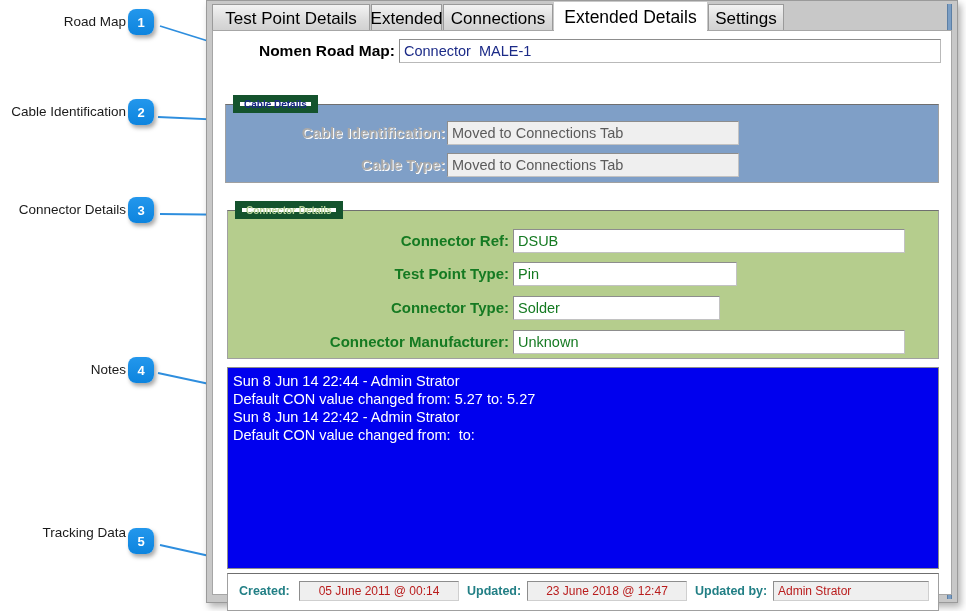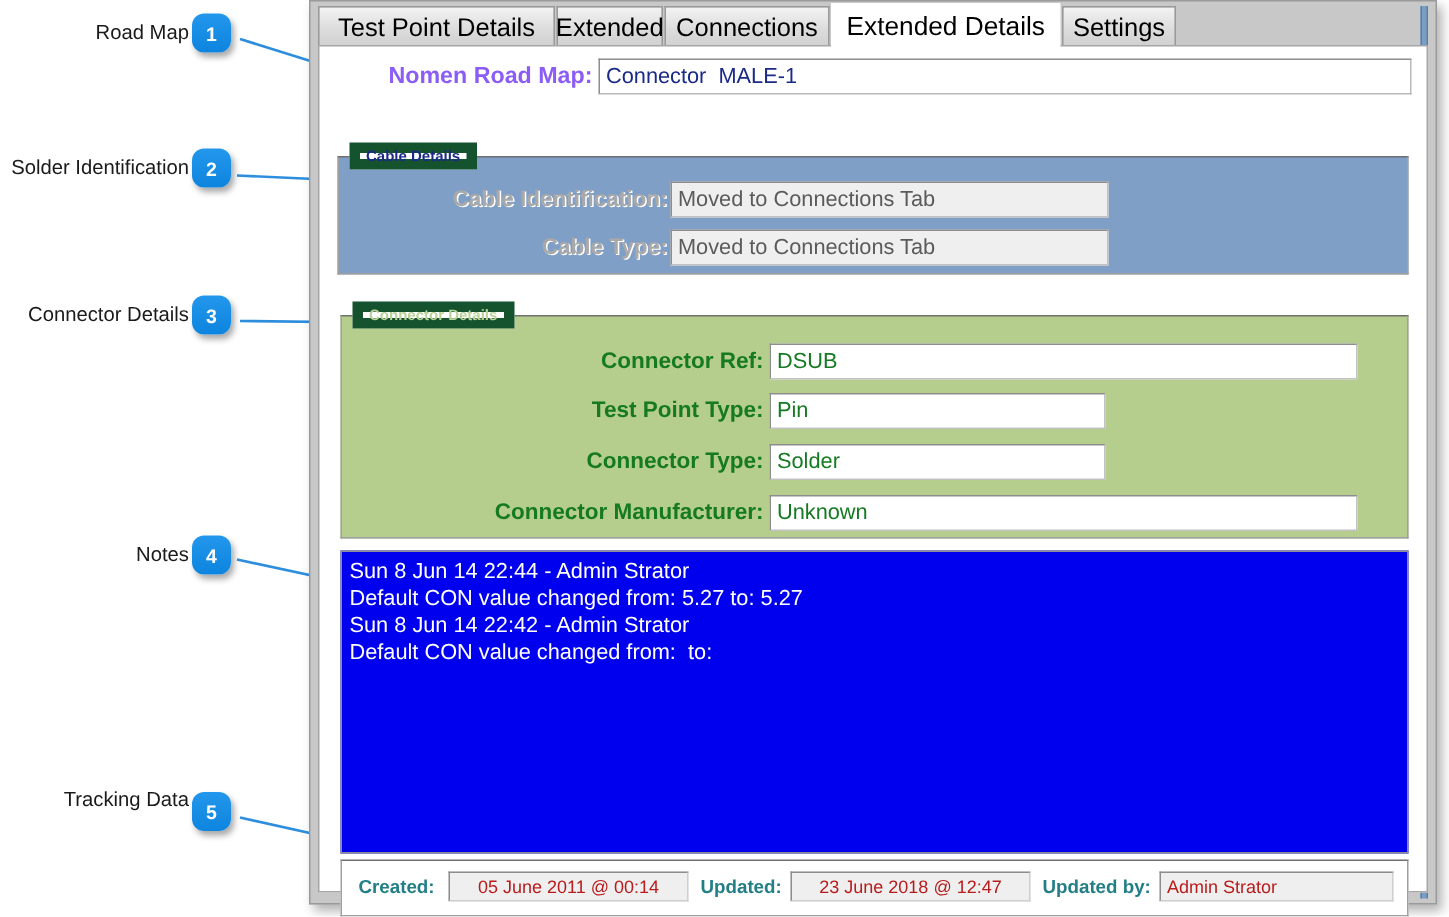--- a/index.html
+++ b/index.html
@@ -94,21 +94,21 @@
   .roadmap-row {
     position: absolute;
     left: 10px; top: 8px;
     width: 718px; height: 26px;
   }
   .roadmap-label {
     position: absolute;
     right: 546px; top: 3px;
     font-size: 15.5px;
     font-weight: bold;
-    color: #8b5cf6;
+    color: #000000;
     white-space: nowrap;
   }
   .roadmap-input {
     position: absolute;
     left: 176px; top: 0;
     width: 542px; height: 24px;
     background: #ffffff;
     border: 1px solid #b9b9b9;
     border-top-color: #8d8d8d;
     border-left-color: #8d8d8d;
@@ -248,21 +248,21 @@
     <line x1="160" y1="26" x2="224" y2="46" stroke="#2e8ede" stroke-width="1.8"></line>
     <line x1="158" y1="117" x2="268" y2="122" stroke="#2e8ede" stroke-width="1.8"></line>
     <line x1="160" y1="214" x2="246" y2="215" stroke="#2e8ede" stroke-width="1.8"></line>
     <line x1="158" y1="373" x2="228" y2="388" stroke="#2e8ede" stroke-width="1.8"></line>
     <line x1="160" y1="545" x2="232" y2="561" stroke="#2e8ede" stroke-width="1.8"></line>
   </svg>
 
   <div class="callout-label" style="right:840px; top:15px;">Road Map</div>
   <div class="callout-badge" style="left:128px; top:9px;">1</div>
 
-  <div class="callout-label" style="right:840px; top:105px;">Solder Identification</div>
+  <div class="callout-label" style="right:840px; top:105px;">Cable Identification</div>
   <div class="callout-badge" style="left:128px; top:99px;">2</div>
 
   <div class="callout-label" style="right:840px; top:203px;">Connector Details</div>
   <div class="callout-badge" style="left:128px; top:197px;">3</div>
 
   <div class="callout-label" style="right:840px; top:363px;">Notes</div>
   <div class="callout-badge" style="left:128px; top:357px;">4</div>
 
   <div class="callout-label" style="right:840px; top:526px;">Tracking Data</div>
   <div class="callout-badge" style="left:128px; top:528px;">5</div>
@@ -310,21 +310,21 @@
         <div class="fctl greenval" style="left:286px; width:392px;">DSUB</div>
       </div>
 
       <div class="frow" style="left:0; top:61px; width:712px;">
         <div class="flabel green" style="right:430px;">Test Point Type:</div>
         <div class="fctl greenval" style="left:286px; width:224px;">Pin</div>
       </div>
 
       <div class="frow" style="left:0; top:95px; width:712px;">
         <div class="flabel green" style="right:430px;">Connector Type:</div>
-        <div class="fctl greenval" style="left:286px; width:224px;">Solder</div>
+        <div class="fctl greenval" style="left:286px; width:207px;">Solder</div>
       </div>
 
       <div class="frow" style="left:0; top:129px; width:712px;">
         <div class="flabel green" style="right:430px;">Connector Manufacturer:</div>
         <div class="fctl greenval" style="left:286px; width:392px;">Unknown</div>
       </div>
     </div>
 
     <div class="notes">Sun 8 Jun 14 22:44 - Admin Strator
 Default CON value changed from: 5.27 to: 5.27

